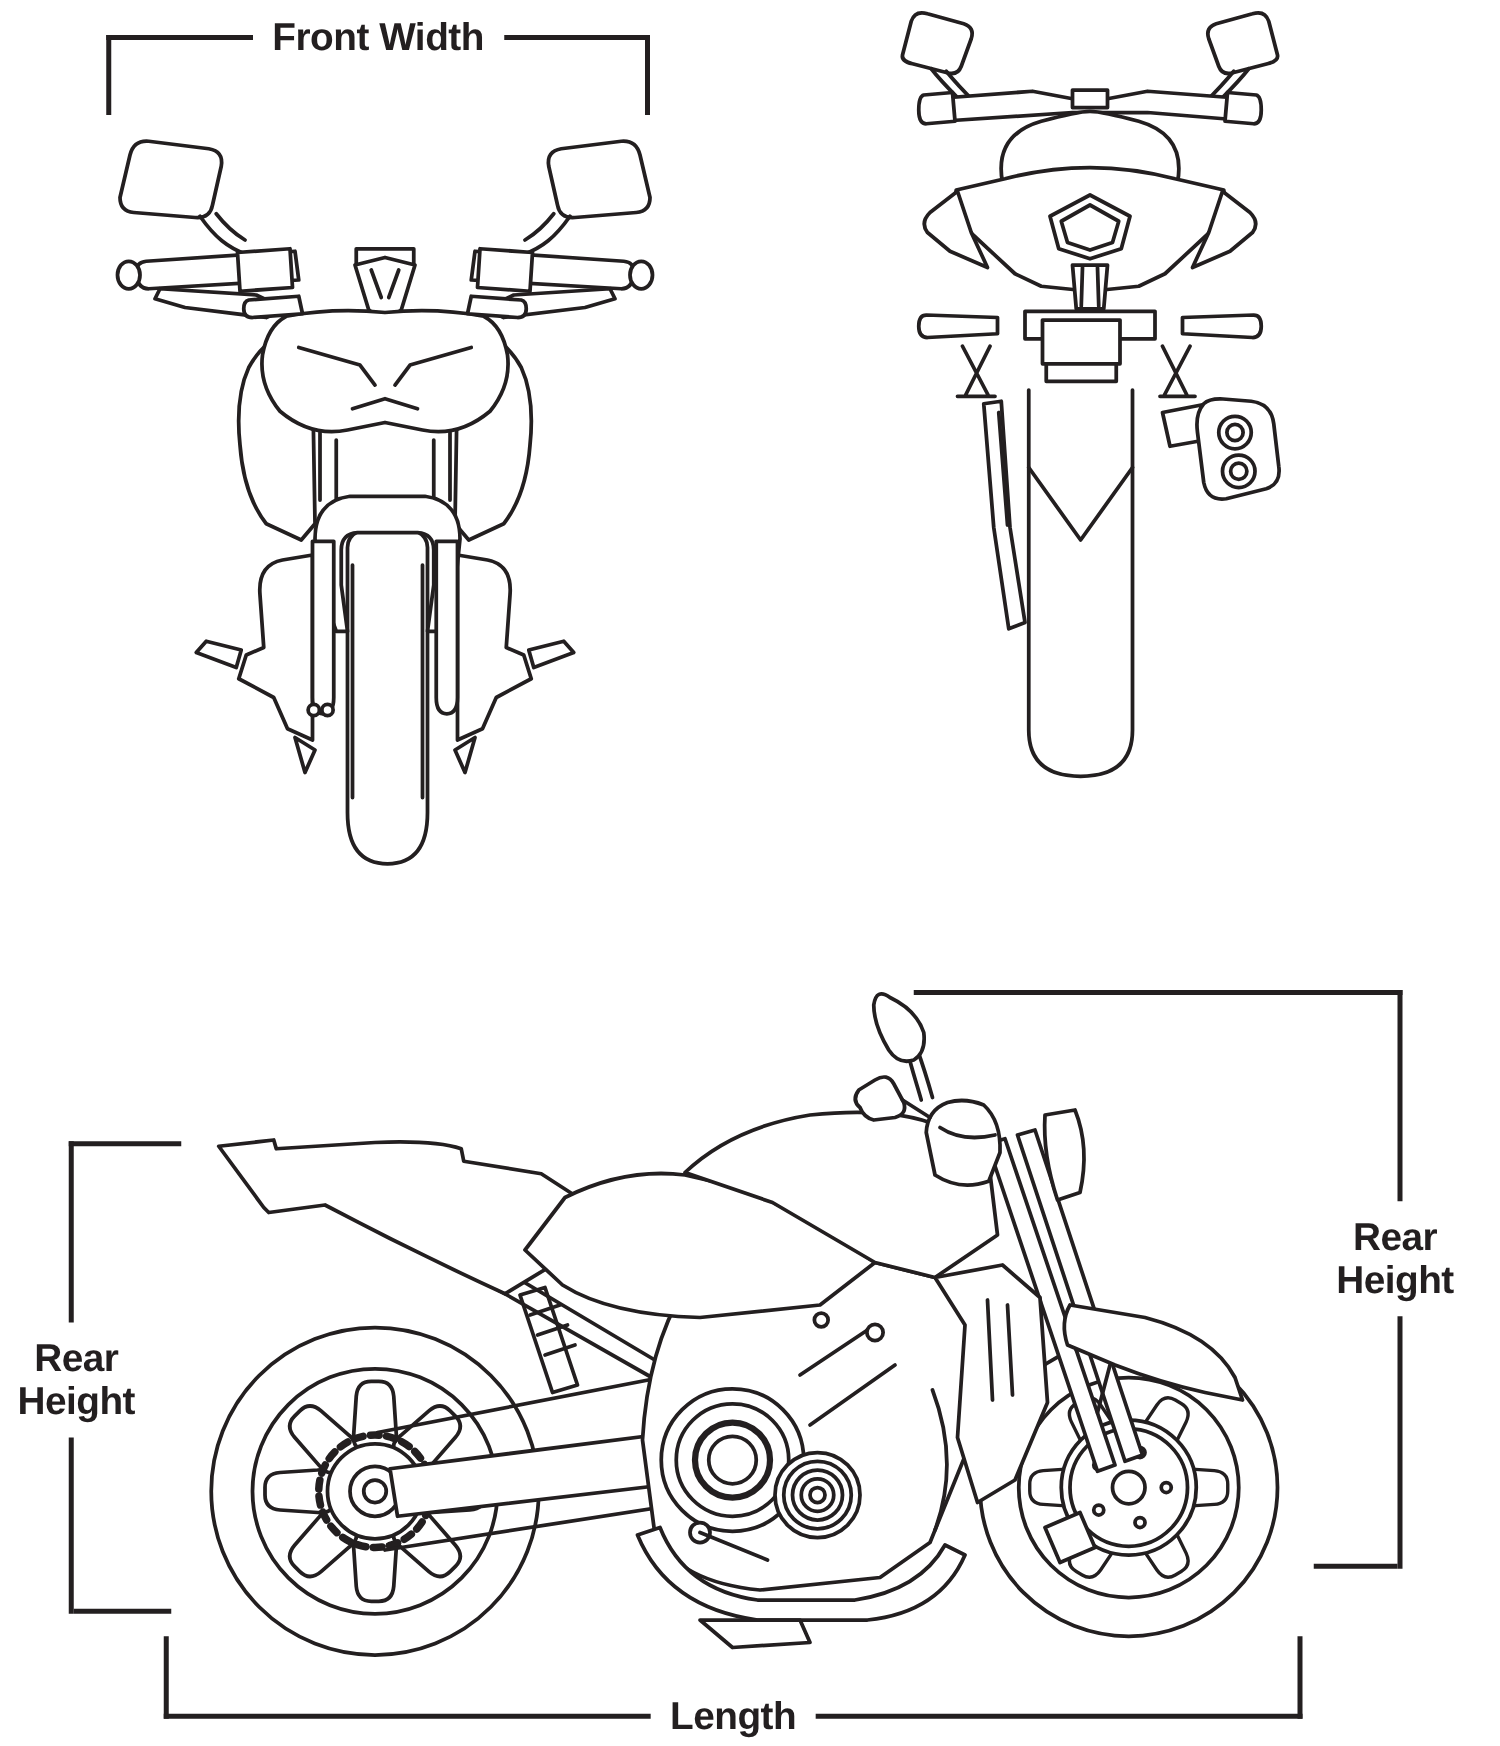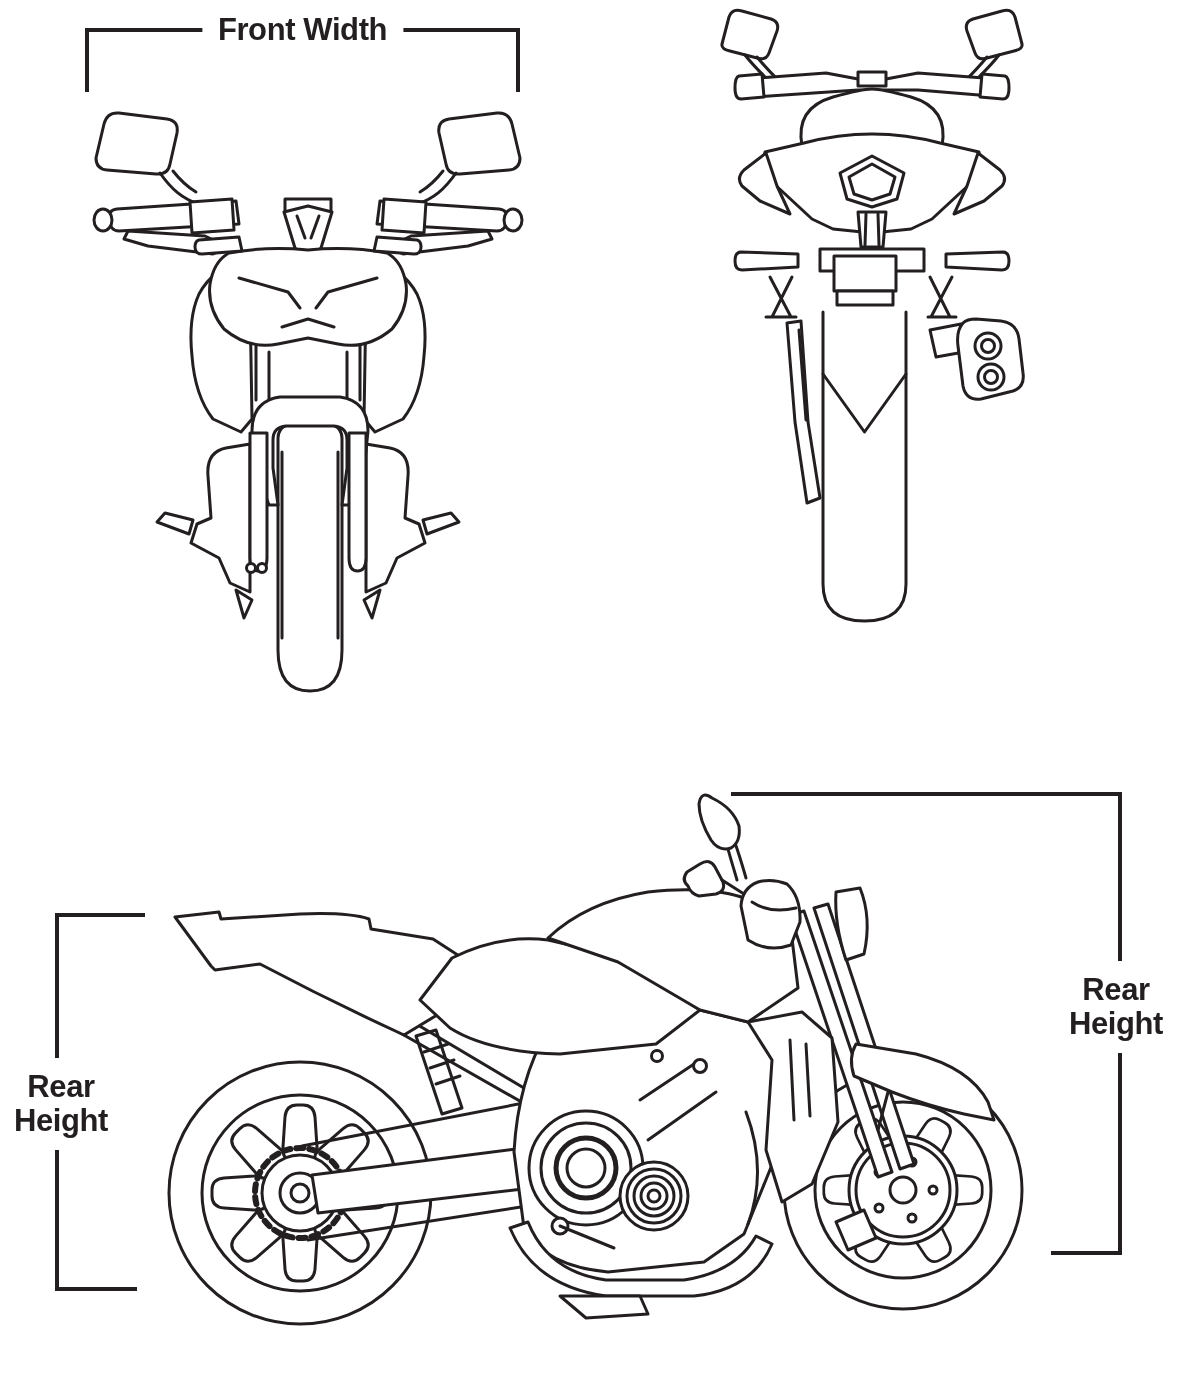--- a/index.html
+++ b/index.html
@@ -219,14 +219,17 @@
   </div>
 
   <div class="bracket bk-front-height">
     <div class="tick-bottom"></div>
     <div class="dim-label">
       <span>Rear</span>
       <span>Height</span>
     </div>
   </div>
 
+  <div class="bracket bk-length">
+    <div class="dim-label on-bottom">Length</div>
+  </div>
 
 </div>
 
 </body></html>

